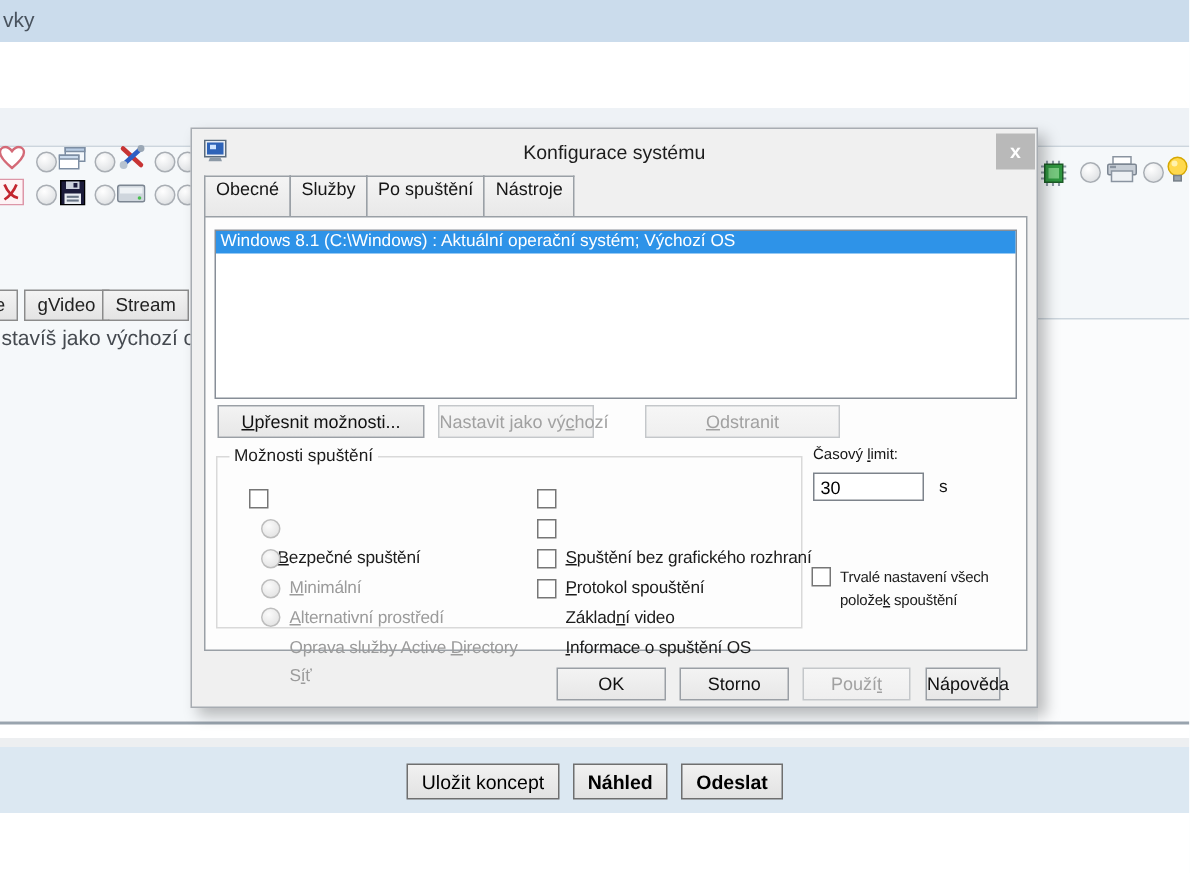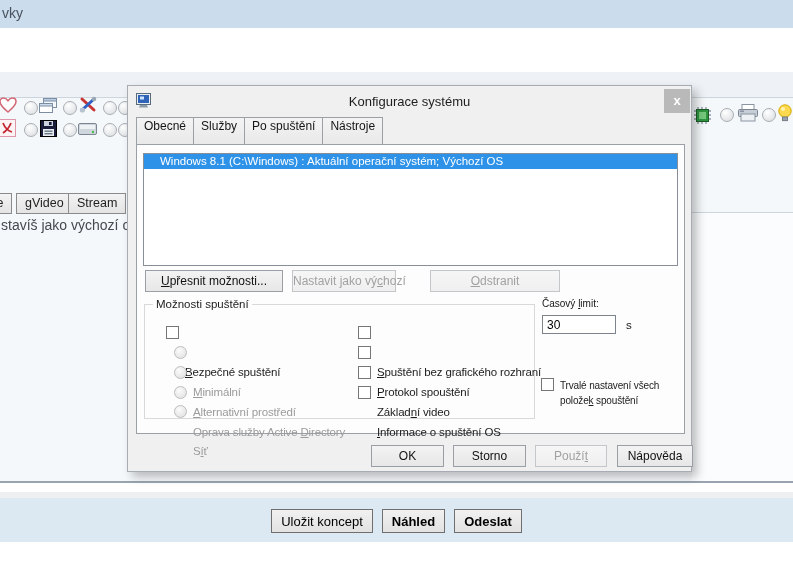--- a/index.html
+++ b/index.html
@@ -70,21 +70,21 @@
     font-size:12px; color:#151515; background:linear-gradient(#f4f4f4,#e8e8e8);
     border:1px solid #9aa0a6; border-bottom:none; margin-left:-1px; white-space:nowrap; }
   .tab:first-child { margin-left:0; }
   .tab.active { z-index:3; height:21px; line-height:20px; background:#fdfdfd; }
 
   #panel { left:8px; top:58px; width:549px; height:290px; background:#fdfdfd;
     border:1px solid #9aa0a6; z-index:1; }
   #panel > * { position:absolute; }
 
   #bootlist { left:6px; top:8px; width:535px; height:113px; background:#fff; border:1px solid #878e97; }
-  .bootitem { height:15px; line-height:15px; font-size:11.5px; padding-left:16px; white-space:nowrap;
+  .bootitem { height:15px; line-height:15px; font-size:11.5px; padding-left:3px; white-space:nowrap;
     overflow:hidden; }
   .bootitem.sel { background:#2e93e8; color:#fff; }
 
   .win-btn { background:linear-gradient(#f3f3f3,#e7e7e7); border:1px solid #9a9fa5;
     font-size:12px; color:#111; text-align:center; line-height:20px; white-space:nowrap; }
   .win-btn.dis { color:#a1a1a1; border-color:#c4c7ca; background:linear-gradient(#f6f6f6,#efefef); }
   #btn-adv     { left:8px;   top:125px; width:138px; height:22px; }
   #btn-default { left:155px; top:125px; width:104px; height:22px; }
   #btn-del     { left:293px; top:125px; width:130px; height:22px; }
 
@@ -112,21 +112,21 @@
   #timeout-input { left:405px; top:170px; width:74px; height:19px; border:1px solid #7d838b;
     background:#fff; font-size:12px; padding:0 4px; font-family:"Liberation Sans","DejaVu Sans",sans-serif; }
   #timeout-unit { left:489px; top:174px; font-size:11.5px; }
   #persist-box { left:404px; top:233px; }
   #persist-label { left:423px; top:233px; width:128px; font-size:10px; letter-spacing:-0.15px;
     line-height:15px; color:#1c1c1c; }
 
   #btn-ok       { left:243px; top:359px; width:73px; height:22px; }
   #btn-storno   { left:325px; top:359px; width:73px; height:22px; }
   #btn-pouzit   { left:407px; top:359px; width:72px; height:22px; }
-  #btn-napoveda { left:489px; top:359px; width:76px; height:22px; }
+  #btn-napoveda { left:489px; top:359px; width:50px; height:22px; }
 </style>
 </head>
 <body>
 
 <div id="screen">
 
   <div class="abs" id="topbar">
     <span class="abs" id="topbar-text">vky</span>
   </div>
   <div class="abs" id="strip1"></div>

